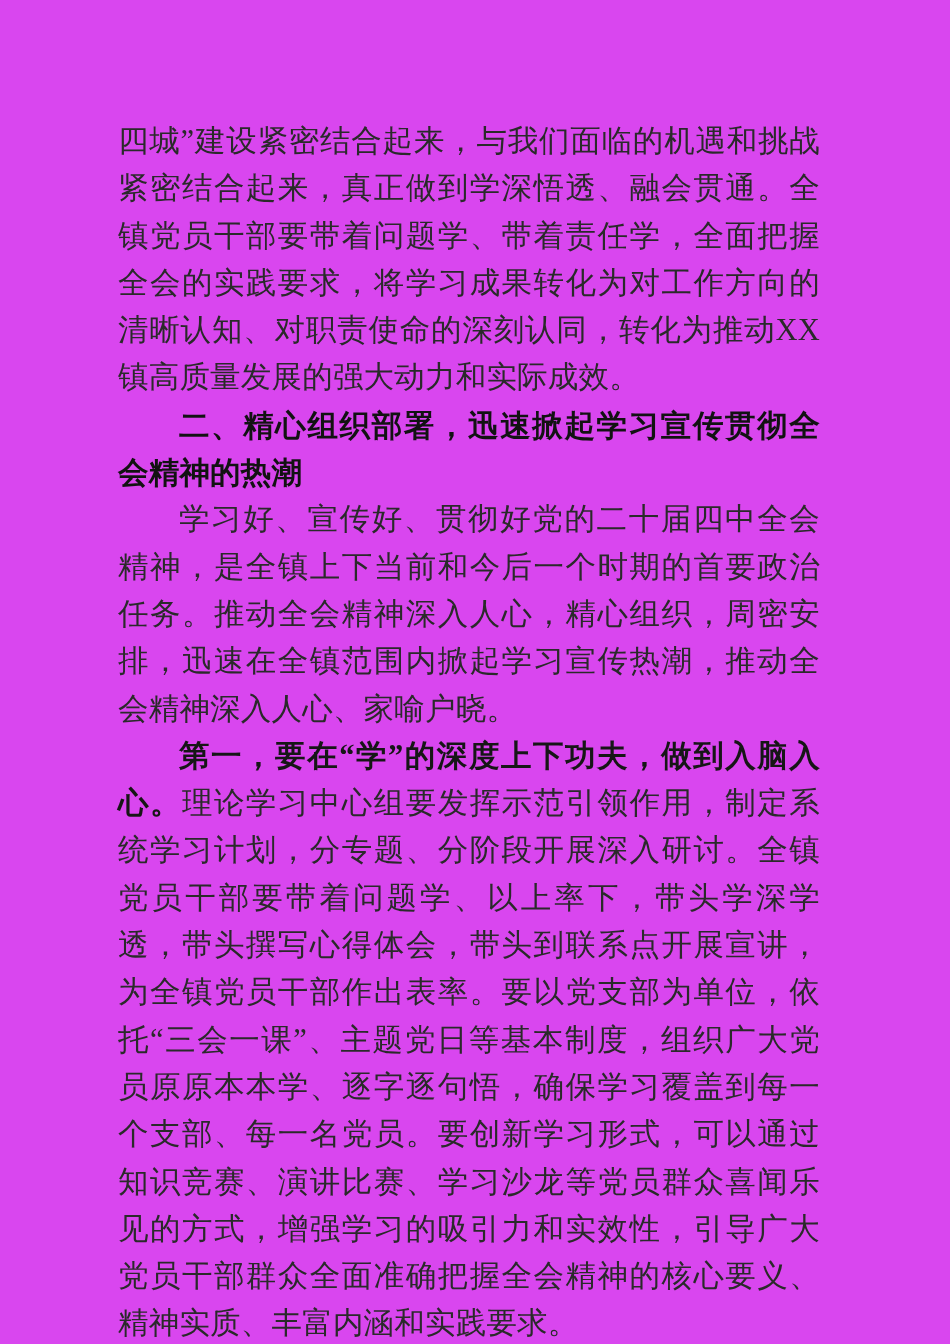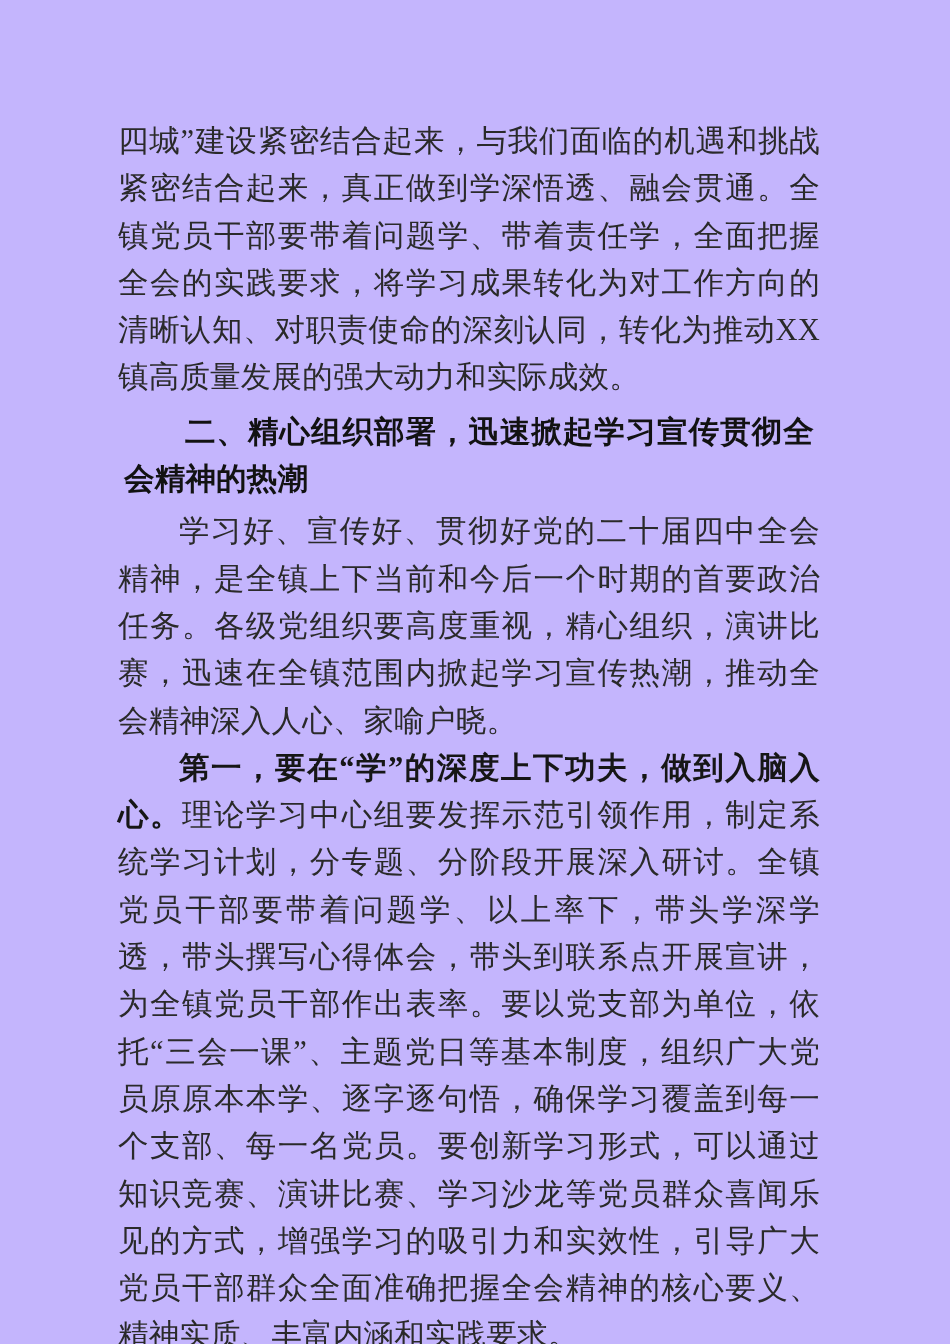--- a/index.html
+++ b/index.html
@@ -12,21 +12,21 @@
     width: 950px;
     height: 1344px;
     overflow: hidden;
     font-family: "Liberation Serif", "DejaVu Serif", serif;
   }
 
   #page {
     position: relative;
     width: 950px;
     height: 1344px;
-    background: #c4b5fd;
+    background: #d946ef;
     box-sizing: border-box;
     padding: 118px 130px 0 118px;
   }
 
   .doc-body {
     width: 702px;
   }
 
   
   p.para {
@@ -48,21 +48,21 @@
   }
 
   
   .lead {
     font-weight: 700;
     color: #161616;
   }
 
   
   h2.section-heading {
-    margin: 6px;
+    margin: 0;
     padding: 0;
     font-size: 30.5px;
     line-height: 47.3px;
     font-weight: 700;
     color: #121212;
     text-align: justify;
     text-justify: inter-character;
     text-indent: 61px;
     font-family: "Liberation Sans", "DejaVu Sans", sans-serif;
     letter-spacing: 0.2px;
@@ -71,18 +71,18 @@
 </head>
 <body>
 
 <div id="page">
   <div class="doc-body">
 
     <p class="para">四城”建设紧密结合起来，与我们面临的机遇和挑战紧密结合起来，真正做到学深悟透、融会贯通。全镇党员干部要带着问题学、带着责任学，全面把握全会的实践要求，将学习成果转化为对工作方向的清晰认知、对职责使命的深刻认同，转化为推动XX镇高质量发展的强大动力和实际成效。</p>
 
     <h2 class="section-heading">二、精心组织部署，迅速掀起学习宣传贯彻全会精神的热潮</h2>
 
-    <p class="para indent">学习好、宣传好、贯彻好党的二十届四中全会精神，是全镇上下当前和今后一个时期的首要政治任务。各级党组织要高度重视，精心组织，演讲比赛，迅速在全镇范围内掀起学习宣传热潮，推动全会精神深入人心、家喻户晓。</p>
+    <p class="para indent">学习好、宣传好、贯彻好党的二十届四中全会精神，是全镇上下当前和今后一个时期的首要政治任务。推动全会精神深入人心，精心组织，周密安排，迅速在全镇范围内掀起学习宣传热潮，推动全会精神深入人心、家喻户晓。</p>
 
     <p class="para indent"><span class="lead">第一，要在“学”的深度上下功夫，做到入脑入心。</span><span>理论学习中心组要发挥示范引领作用，制定系统学习计划，分专题、分阶段开展深入研讨。全镇党员干部要带着问题学、以上率下，带头学深学透，带头撰写心得体会，带头到联系点开展宣讲，为全镇党员干部作出表率。要以党支部为单位，依托“三会一课”、主题党日等基本制度，组织广大党员原原本本学、逐字逐句悟，确保学习覆盖到每一个支部、每一名党员。要创新学习形式，可以通过知识竞赛、演讲比赛、学习沙龙等党员群众喜闻乐见的方式，增强学习的吸引力和实效性，引导广大党员干部群众全面准确把握全会精神的核心要义、精神实质、丰富内涵和实践要求。</span></p>
 
   </div>
 </div>
 
 </body></html>

